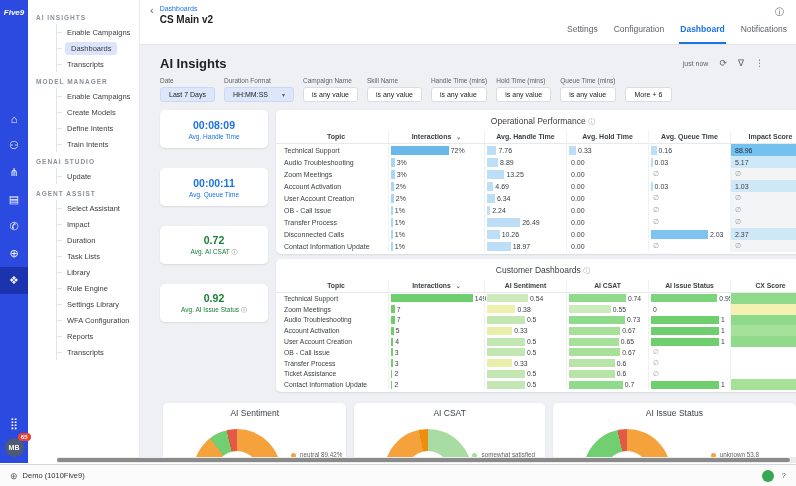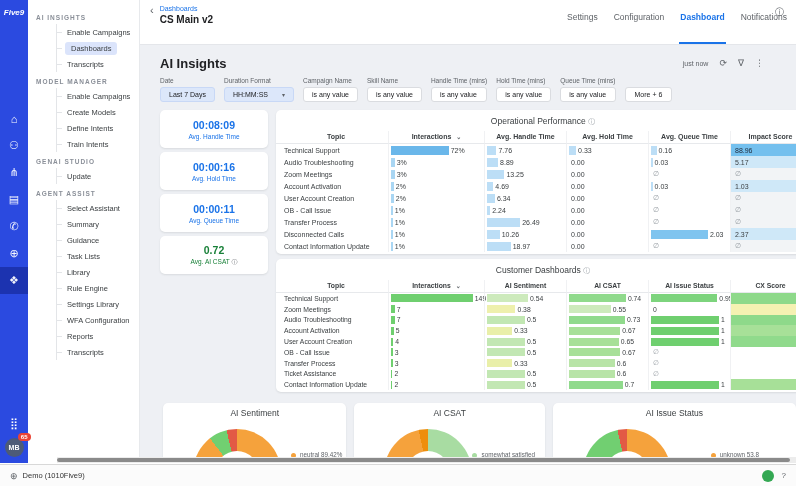--- a/index.html
+++ b/index.html
@@ -33,21 +33,21 @@
   
   .mhead { position:absolute; left:140px; top:0; right:0; height:45px; background:#fff;
     border-bottom:1px solid #e4e6ea; z-index:3; }
   .bc { position:absolute; left:10px; top:5px; display:flex; align-items:flex-start; gap:6px; }
   .back { color:#5f6368; font-size:11px; line-height:10px; cursor:pointer; }
   .bc-link { color:#1a73e8; font-size:7px; cursor:pointer; }
   .bc-title { color:#202124; font-size:10px; font-weight:bold; margin-top:2px; }
   .info-top { position:absolute; right:12px; top:6px; color:#5f6368; font-size:9px; cursor:pointer; }
   .tabs { position:absolute; right:8px; bottom:0; display:flex; gap:14px; }
   .tab { font-size:8.5px; color:#5f6368; padding:4px 1px 6px 1px; cursor:pointer; }
-  .tab.active { color:#1a73e8; font-weight:bold; border-bottom:2px solid #1a73e8; padding-bottom:20px; }
+  .tab.active { color:#1a73e8; font-weight:bold; border-bottom:2px solid #1a73e8; padding-bottom:8px; }
 
   
   .dash { position:absolute; left:140px; top:45px; right:0; bottom:24px; background:#eef0f4;
     padding:6px 0 0 20px; overflow:hidden; }
   .dashrow1 { display:flex; align-items:center; height:24px; }
   .ptitle { font-size:13px; font-weight:600; color:#202124; }
   .dctrl { margin-left:auto; margin-right:32px; display:flex; align-items:center; gap:11px; color:#5f6368; font-size:7px; }
   .dctrl .ic { font-size:9px; cursor:pointer; }
   .filters { display:flex; align-items:flex-end; gap:9px; margin-top:2px; }
   .f label { display:block; font-size:6.5px; color:#5f6368; margin-bottom:3px; }
@@ -55,21 +55,21 @@
     background:#fff; border:1px solid #dadce0; border-radius:3px; cursor:pointer; white-space:nowrap; }
   .fv.blue { background:#dce7fa; border-color:#c8d8f6; }
   .fv .caret { margin-left:14px; color:#5f6368; font-size:6px; }
   .morebtn { height:15px; display:flex; align-items:center; padding:0 9px; font-size:7px; background:#fff;
     border:1px solid #dadce0; border-radius:3px; cursor:pointer; color:#202124; }
 
   .content-top { display:flex; gap:8px; margin-top:8px; align-items:flex-start; }
   .card { background:#fff; border-radius:5px; box-shadow:0 1px 2px rgba(60,64,67,.12); }
 
   
-  .kpis { width:108px; flex:0 0 auto; display:flex; flex-direction:column; gap:4px; }
+  .kpis { width:108px; flex:0 0 auto; display:flex; flex-direction:column; gap:20px; }
   .kpi { height:38px; display:flex; flex-direction:column; align-items:center; justify-content:center; }
   .kpi .v { font-size:10.5px; font-weight:600; }
   .kpi.blue .v { color:#1a73e8; } .kpi.green .v { color:#188038; }
   .kpi .l { font-size:6.5px; margin-top:2px; }
   .kpi.blue .l { color:#1a73e8; } .kpi.green .l { color:#188038; }
   .kpi .l .i { font-size:6px; color:#5f6368; }
 
   
   .panel-col { width:534px; flex:0 0 auto; }
   .tcard { padding:3px 0 2px 0; margin-bottom:5px; }
@@ -172,24 +172,24 @@
     <div class="nitem">
         <span>Update</span>
       </div>
   </div>
   <div class="nsec">AGENT ASSIST</div>
   <div class="ngroup">
     <div class="nitem">
         <span>Select Assistant</span>
       </div>
     <div class="nitem">
-        <span>Summary</span>
-      </div>
-    <div class="nitem">
-        <span>Guidance</span>
+        <span>Impact</span>
+      </div>
+    <div class="nitem">
+        <span>Duration</span>
       </div>
     <div class="nitem">
         <span>Task Lists</span>
       </div>
     <div class="nitem">
         <span>Library</span>
       </div>
     <div class="nitem">
         <span>Rule Engine</span>
       </div>
@@ -272,30 +272,30 @@
   </div>
 
   <div class="content-top">
 
     <div class="kpis">
       <div class="card kpi blue">
         <div class="v">00:08:09</div>
         <div class="l">Avg. Handle Time</div>
       </div>
       <div class="card kpi blue">
-        <div class="v">00:00:16</div>
-        <div class="l">Avg. Hold Time</div>
-      </div>
-      <div class="card kpi blue">
         <div class="v">00:00:11</div>
         <div class="l">Avg. Queue Time</div>
       </div>
       <div class="card kpi green">
         <div class="v">0.72</div>
         <div class="l"><span>Avg. AI CSAT</span> <span class="i">ⓘ</span></div>
+      </div>
+      <div class="card kpi green">
+        <div class="v">0.92</div>
+        <div class="l"><span>Avg. AI Issue Status</span> <span class="i">ⓘ</span></div>
       </div>
     </div>
 
     <div class="panel-col">
 
       <div class="card tcard">
         <div class="tc-title">
           <span>Operational Performance</span> <span class="i">ⓘ</span>
         </div>
         <div class="trow thead">

